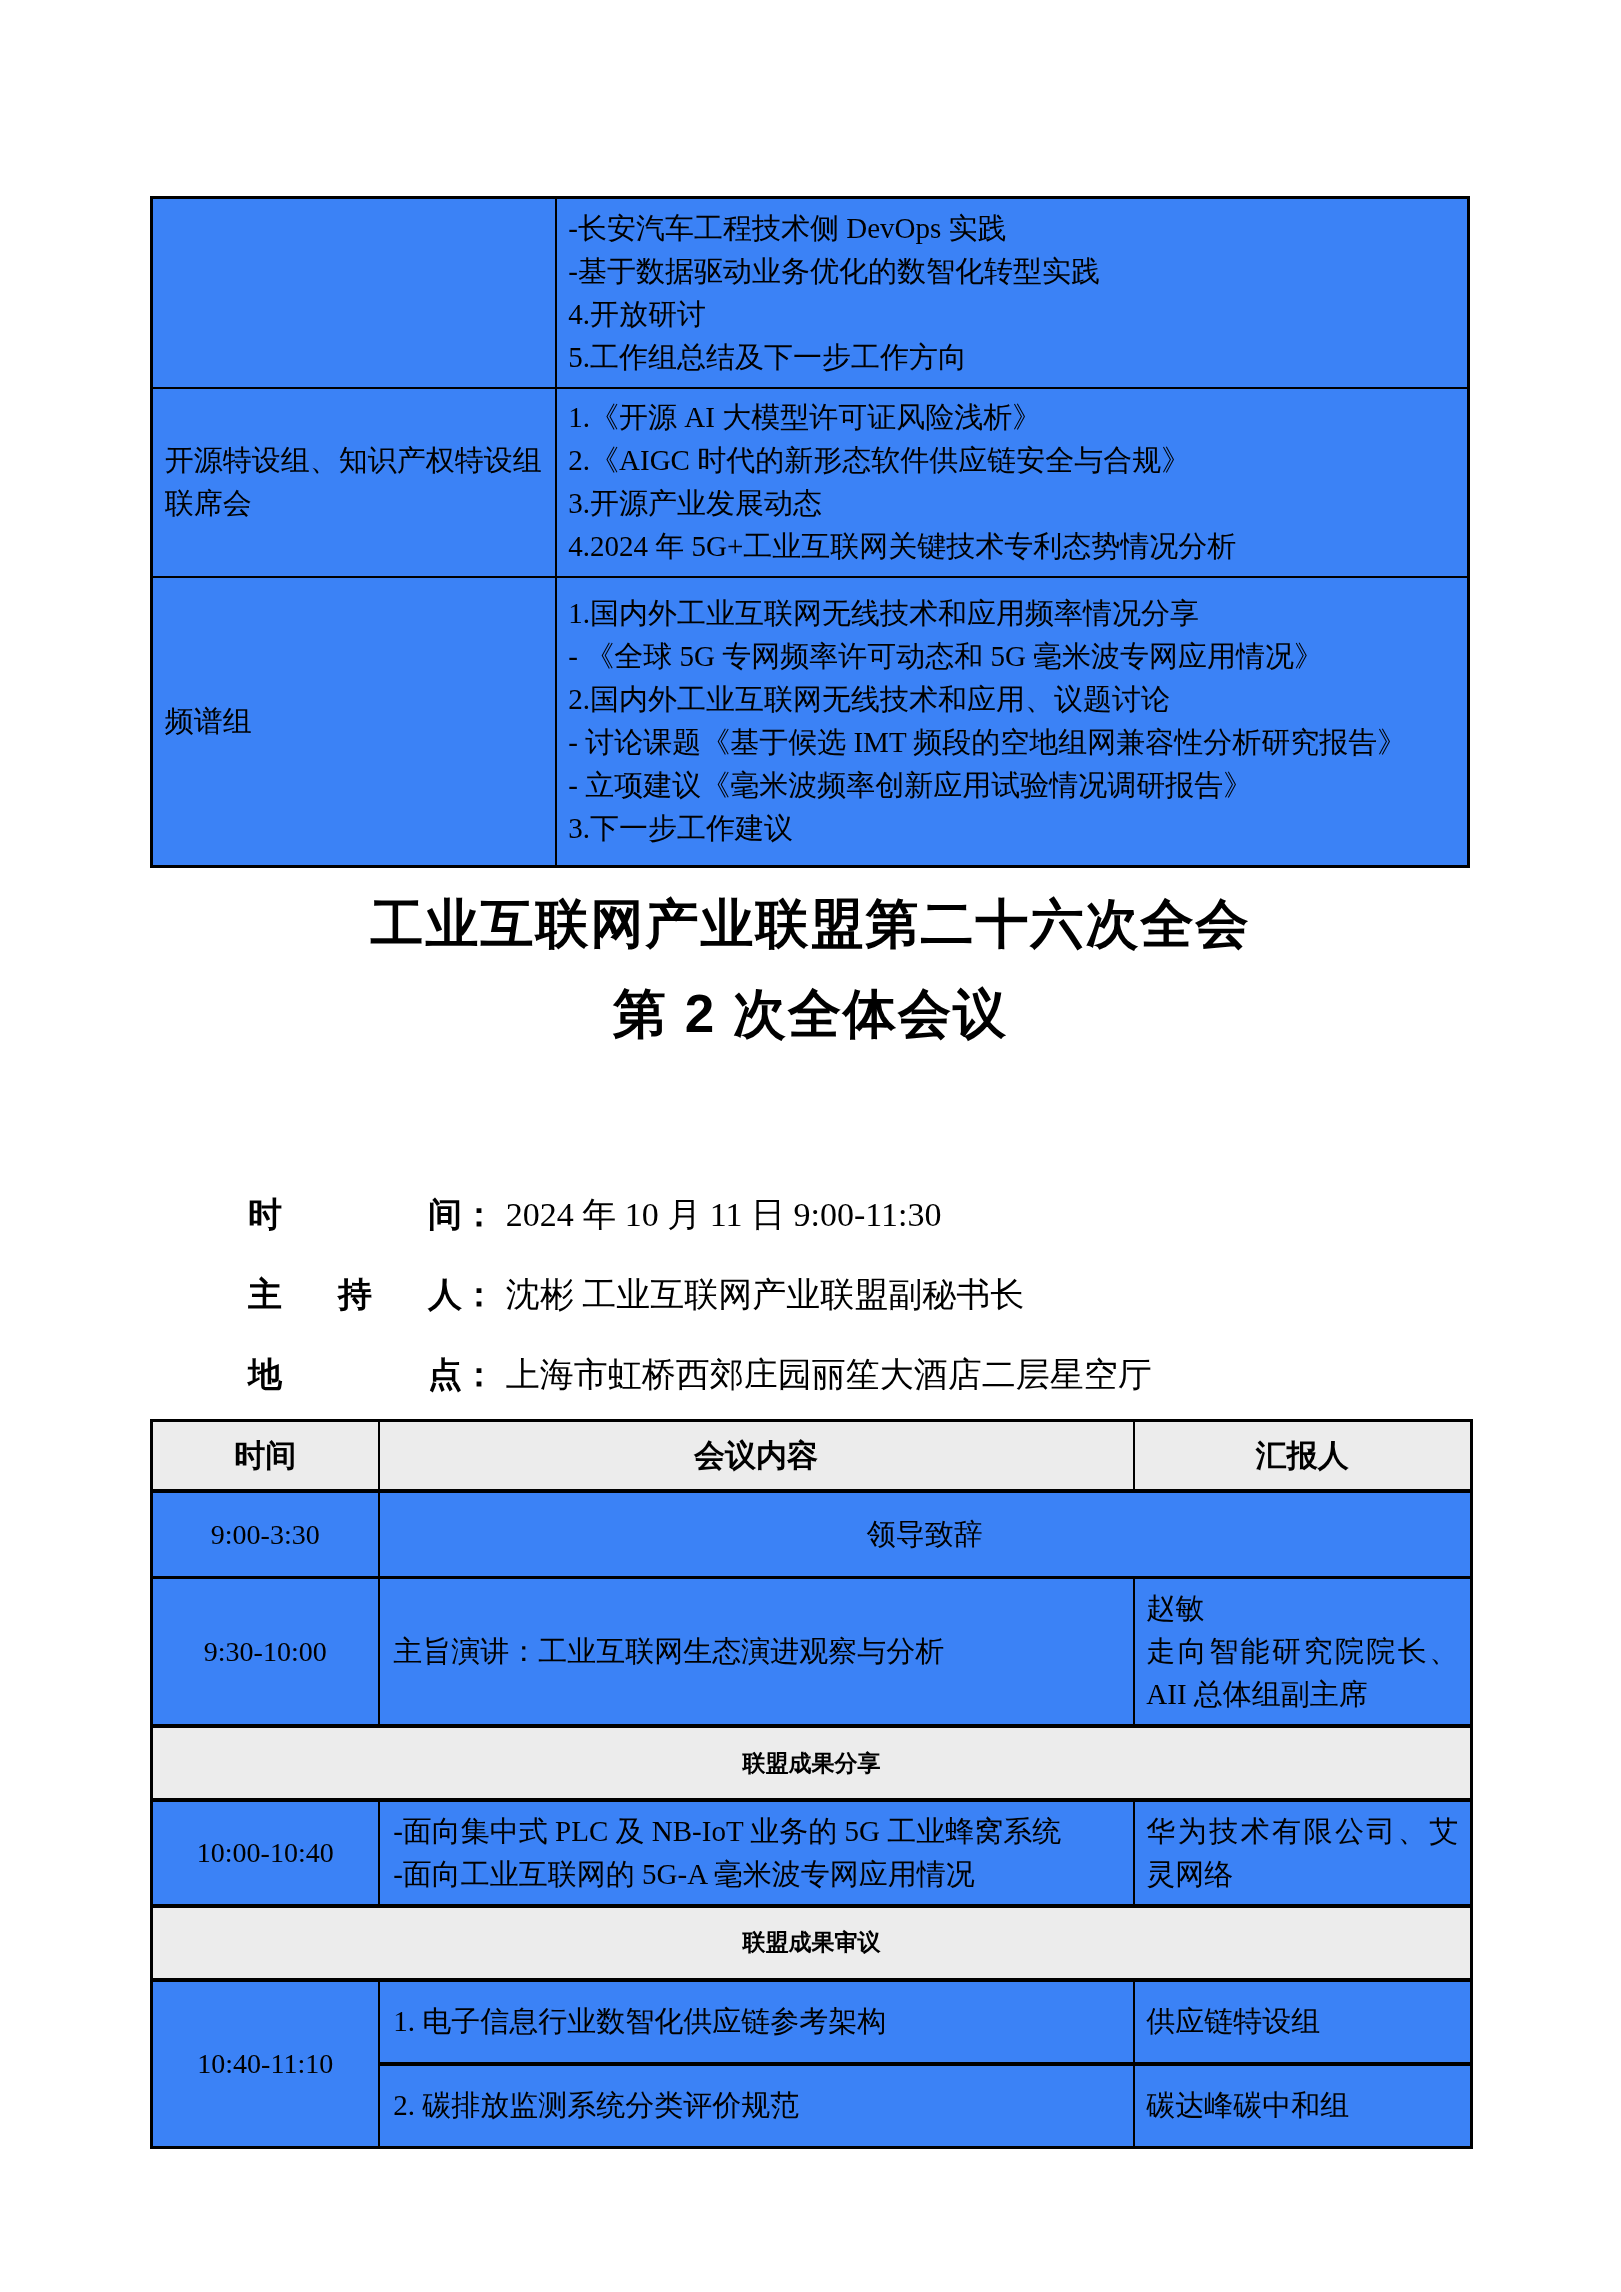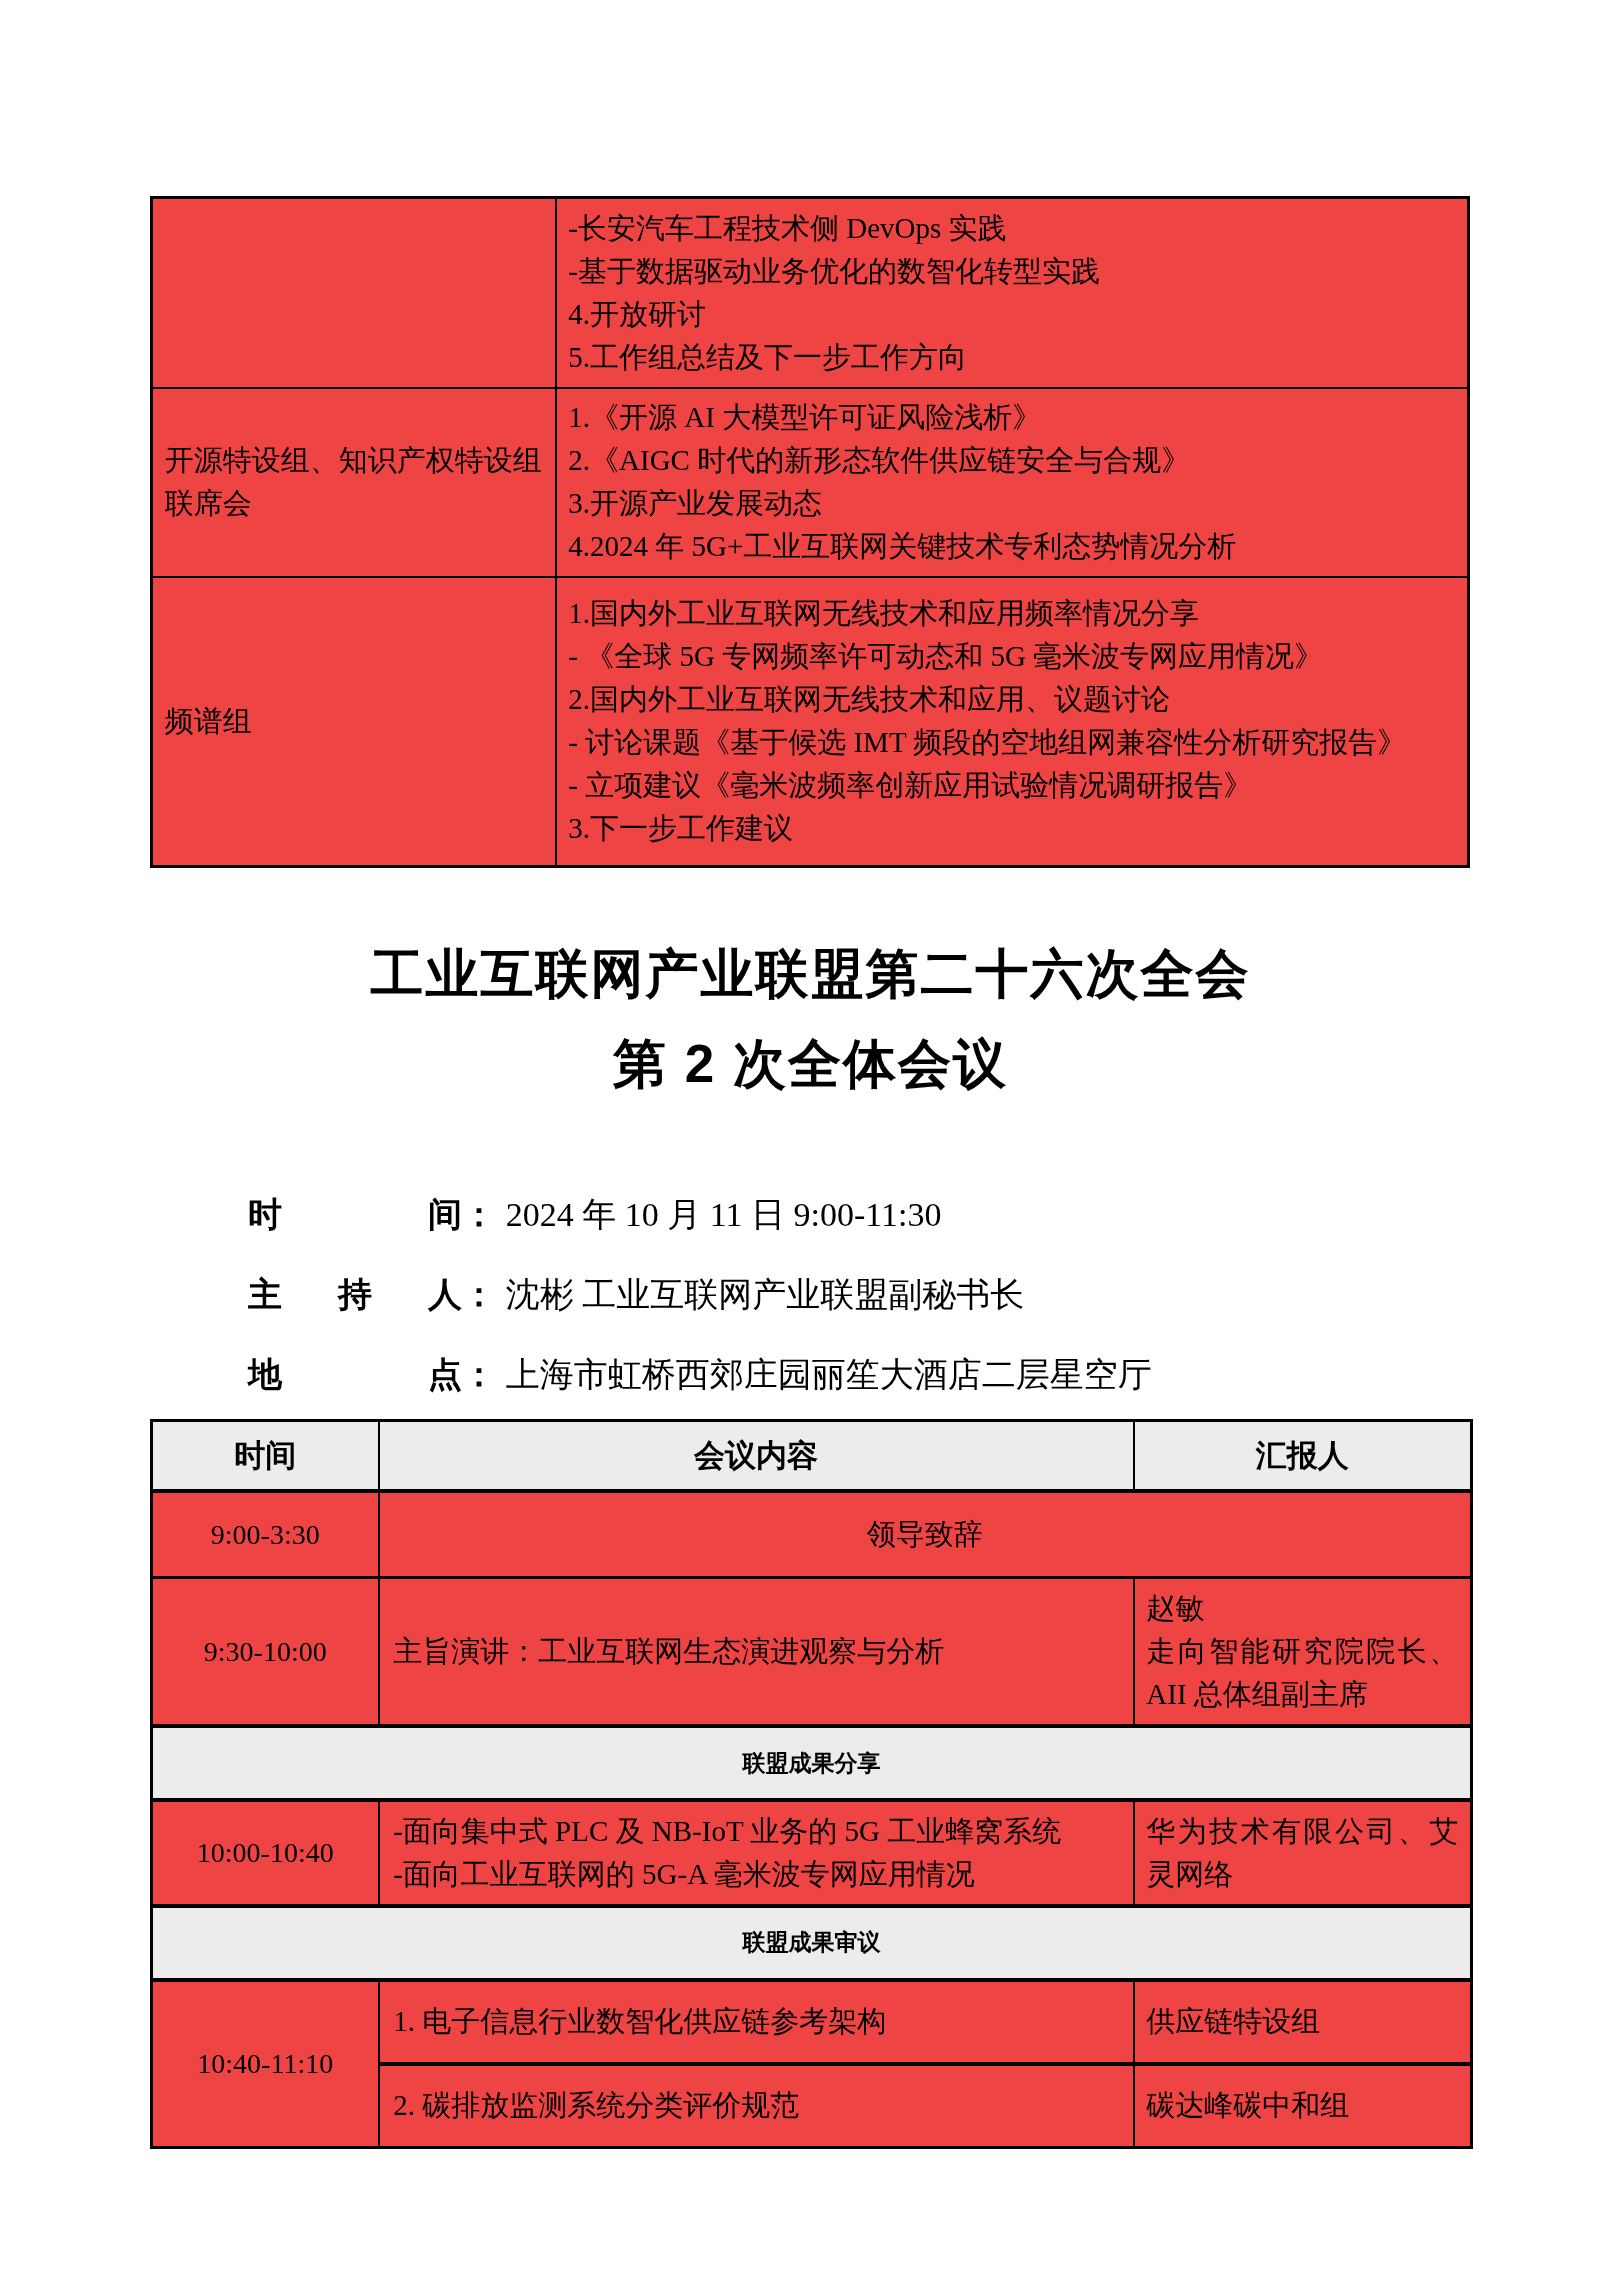--- a/index.html
+++ b/index.html
@@ -4,36 +4,36 @@
 <style>
   html,body{margin:0;padding:0;background:#fff;}
   body{
     width:1621px;height:2293px;
     font-family:"Liberation Serif","DejaVu Serif",serif;
     color:#000;
   }
   .page{position:relative;width:1621px;height:2293px;background:#fff;overflow:hidden;}
 
   
-  table{border-collapse:collapse;table-layout:fixed;background:#ef4444;}
+  table{border-collapse:collapse;table-layout:fixed;background:#3b82f6;}
   td,th{overflow:hidden;}
 
   
   .t1{position:absolute;left:150px;top:196px;width:1320px;border:3.9px solid #000;}
   .t1 td{border:2.9px solid #000;vertical-align:middle;font-size:29px;line-height:43px;padding:7.8px 11.8px;}
   .t1 .group-cell{text-align:left;}
   .t1 .items-cell{text-align:left;}
   .t1 .line{white-space:normal;}
   .t1 tr.r0{height:174px;}
   .t1 tr.r1{height:186px;}
   .t1 tr.r2{height:289px;}
 
   
   .hei{font-family:"Liberation Sans","DejaVu Sans",sans-serif;font-weight:bold;}
-  .title-block{position:absolute;top:929px;left:0;width:1621px;text-align:center;}
+  .title-block{position:absolute;top:879px;left:0;width:1621px;text-align:center;}
   .title-line{font-size:53px;line-height:90px;letter-spacing:2px;}
 
   
   .info-block{position:absolute;top:1174px;left:248px;width:1225px;}
   .info-row{height:80px;line-height:80px;font-size:34px;white-space:nowrap;}
   .info-label{display:inline-block;width:214px;text-align:justify;text-align-last:justify;vertical-align:top;}
   .info-colon{display:inline-block;margin-right:9.8px;font-weight:bold;font-family:"Liberation Sans","DejaVu Sans",sans-serif;}
   .info-value{font-size:34px;margin-top:36px;}
 
   

